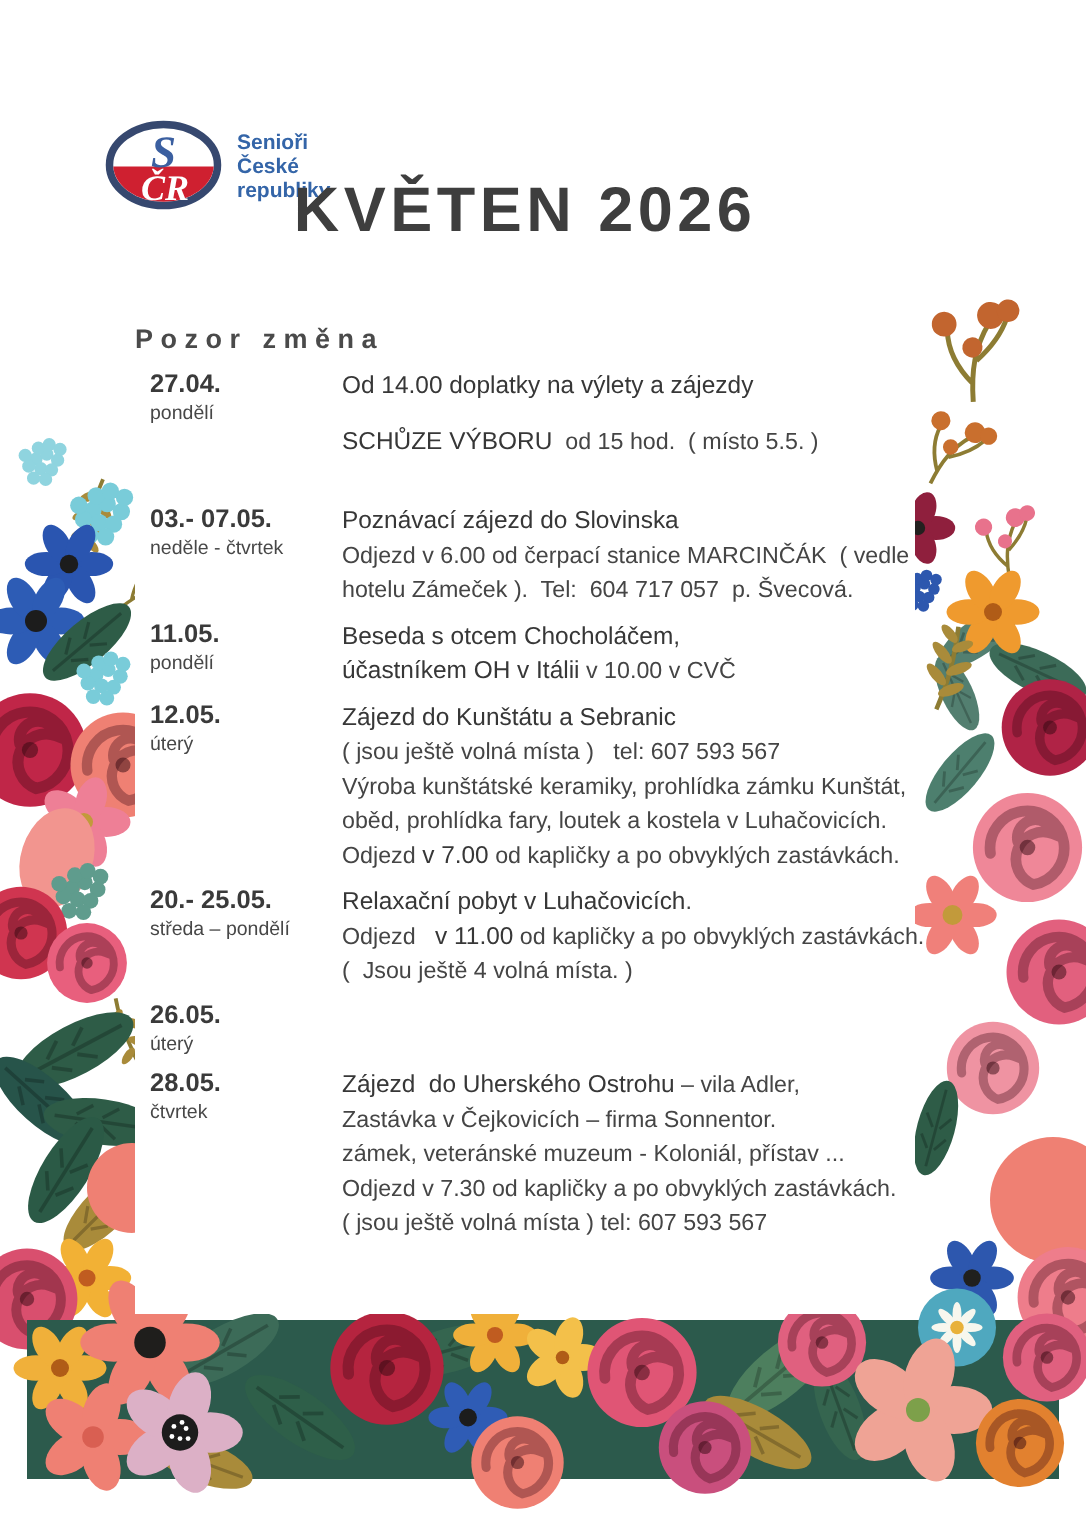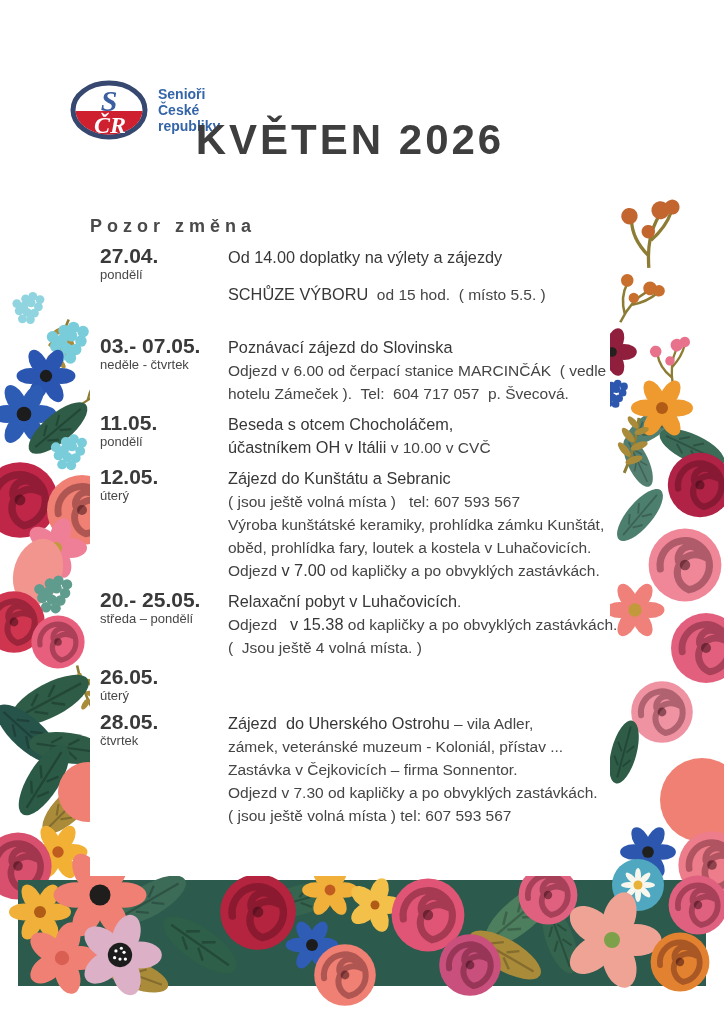--- a/index.html
+++ b/index.html
@@ -22,21 +22,21 @@
   }
   .subtitle{
     position:absolute;top:216px;left:0;width:100%;text-align:left;
     font-size:18px;font-weight:bold;letter-spacing:5px;color:#4a4a4a;
   }
   .events{position:absolute;top:246px;left:10px;right:4px;}
   .event-row{display:flex;align-items:flex-start;margin-bottom:8px;}
   .event-row.first{margin-bottom:30px;}
   .event-row.footer{margin-top:10px;}
   .date-cell{width:128px;flex:0 0 128px;}
-  .date{font-size:21px;font-weight:bold;color:#3a3a3a;line-height:20px;}
+  .date{font-size:17px;font-weight:bold;color:#3a3a3a;line-height:20px;}
   .day{font-size:13px;color:#474747;line-height:16px;margin-top:1px;}
   .content-cell{flex:1;}
   .line{font-size:15.5px;line-height:23px;color:#454545;white-space:pre;}
   .line .b{font-weight:normal;color:#373737;font-size:16.3px;}
   .line-spacer{height:14px;}
 </style>
 </head>
 <body>
 
 <div class="page">
@@ -358,38 +358,38 @@
             <div class="line"><span>Odjezd </span><span class="b">v 7.00</span><span> od kapličky a po obvyklých zastávkách.</span></div>
           </div>
         </div>
         <div class="event-row">
           <div class="date-cell">
             <div class="date">20.- 25.05.</div>
             <div class="day">středa – pondělí</div>
           </div>
           <div class="content-cell">
             <div class="line"><span class="b">Relaxační pobyt v Luhačovicích</span><span>.</span></div>
-            <div class="line"><span>Odjezd   </span><span class="b">v 15.38</span><span> od kapličky a po obvyklých zastávkách.</span></div>
+            <div class="line"><span>Odjezd   </span><span class="b">v 11.00</span><span> od kapličky a po obvyklých zastávkách.</span></div>
             <div class="line"><span>(  Jsou ještě 4 volná místa. )</span></div>
           </div>
         </div>
         <div class="event-row">
           <div class="date-cell">
             <div class="date">26.05.</div>
             <div class="day">úterý</div>
           </div>
         </div>
         <div class="event-row">
           <div class="date-cell">
             <div class="date">28.05.</div>
             <div class="day">čtvrtek</div>
           </div>
           <div class="content-cell">
             <div class="line"><span class="b">Zájezd  do Uherského Ostrohu</span><span> – vila Adler,</span></div>
+            <div class="line"><span>Zastávka v Čejkovicích – firma Sonnentor.</span></div>
             <div class="line"><span>zámek, veteránské muzeum - Koloniál, přístav ...</span></div>
-            <div class="line"><span>Zastávka v Čejkovicích – firma Sonnentor.</span></div>
             <div class="line"><span>Odjezd v 7.30 od kapličky a po obvyklých zastávkách.</span></div>
             <div class="line"><span>( jsou ještě volná místa ) tel: 607 593 567</span></div>
           </div>
         </div>
       </div>
   </div>
 </div>
 
 </body></html>

